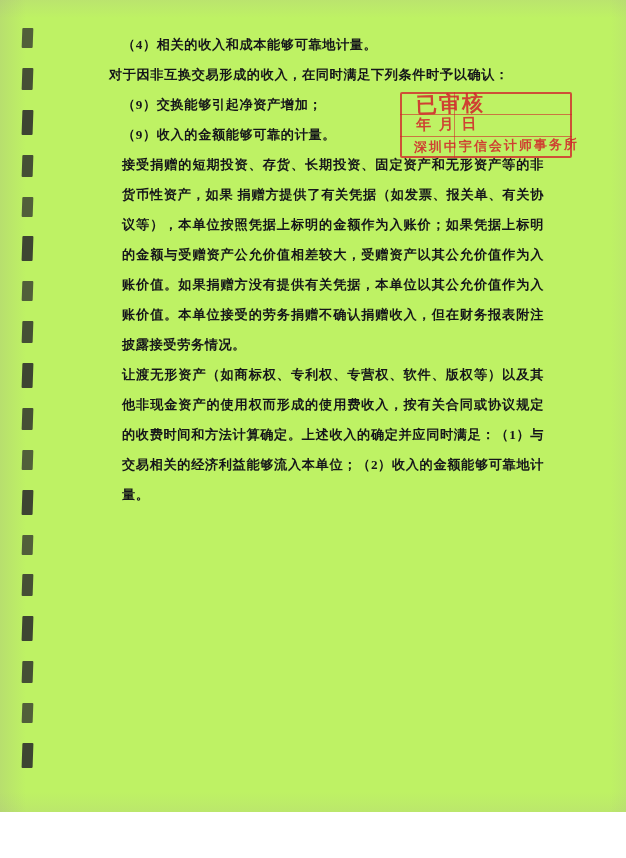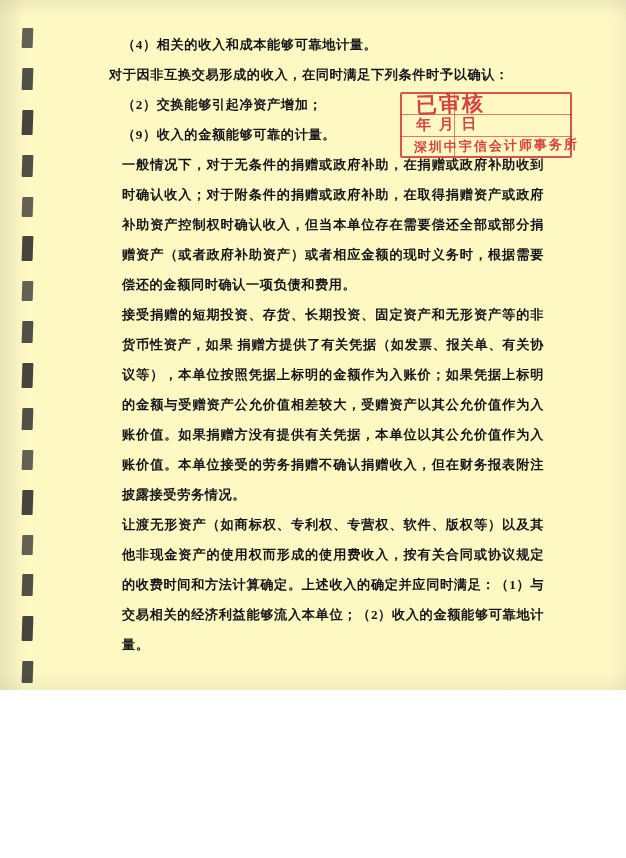--- a/index.html
+++ b/index.html
@@ -6,22 +6,22 @@
     margin: 0;
     padding: 0;
     background: #ffffff;
   }
   body {
     font-family: "Liberation Serif", "DejaVu Serif", serif;
   }
   .page {
     position: relative;
     width: 626px;
-    height: 690px;
-    background: #fef9c3;
+    height: 812px;
+    background: #bef264;
     overflow: hidden;
   }
   
   .page-texture {
     position: absolute;
     inset: 0;
     background:
       linear-gradient(to right, rgba(160,155,145,0.22) 0px, rgba(255,255,255,0) 26px),
       linear-gradient(to bottom, rgba(170,165,155,0.18) 0px, rgba(255,255,255,0) 18px),
       linear-gradient(to left, rgba(170,165,155,0.12) 0px, rgba(255,255,255,0) 16px),
@@ -147,23 +147,22 @@
     <div class="binding-hole"></div>
     <div class="binding-hole"></div>
     <div class="binding-hole"></div>
     <div class="binding-hole"></div>
     <div class="binding-hole"></div>
   </div>
 
   <div class="content">
     <p class="para indent2 blk">（4）相关的收入和成本能够可靠地计量。</p>
     <p class="para indent1 blk">对于因非互换交易形成的收入，在同时满足下列条件时予以确认：</p>
-    <p class="para indent2 blk">（2）交换能够引起净资产增加；</p>
+    <p class="para indent2 blk">（9）交换能够引起净资产增加；</p>
     <p class="para indent2 blk">（9）收入的金额能够可靠的计量。</p>
-    <p class="para indent2 blk">一般情况下，对于无条件的捐赠或政府补助，在捐赠或政府补助收到时确认收入；对于附条件的捐赠或政府补助，在取得捐赠资产或政府补助资产控制权时确认收入，但当本单位存在需要偿还全部或部分捐赠资产（或者政府补助资产）或者相应金额的现时义务时，根据需要偿还的金额同时确认一项负债和费用。</p>
     <p class="para indent2 blk-lg">接受捐赠的短期投资、存货、长期投资、固定资产和无形资产等的非货币性资产，如果 捐赠方提供了有关凭据（如发票、报关单、有关协议等），本单位按照凭据上标明的金额作为入账价；如果凭据上标明的金额与受赠资产公允价值相差较大，受赠资产以其公允价值作为入账价值。如果捐赠方没有提供有关凭据，本单位以其公允价值作为入账价值。本单位接受的劳务捐赠不确认捐赠收入，但在财务报表附注披露接受劳务情况。</p>
     <p class="para indent2 blk-lg">让渡无形资产（如商标权、专利权、专营权、软件、版权等）以及其他非现金资产的使用权而形成的使用费收入，按有关合同或协议规定的收费时间和方法计算确定。上述收入的确定并应同时满足：（1）与交易相关的经济利益能够流入本单位；（2）收入的金额能够可靠地计量。</p>
 
   </div>
 
   <div class="seal">
     <div class="seal-box"></div>
     <div class="seal-line seal-l1"></div>
     <div class="seal-line seal-l2"></div>
     <div class="seal-v1"></div>

